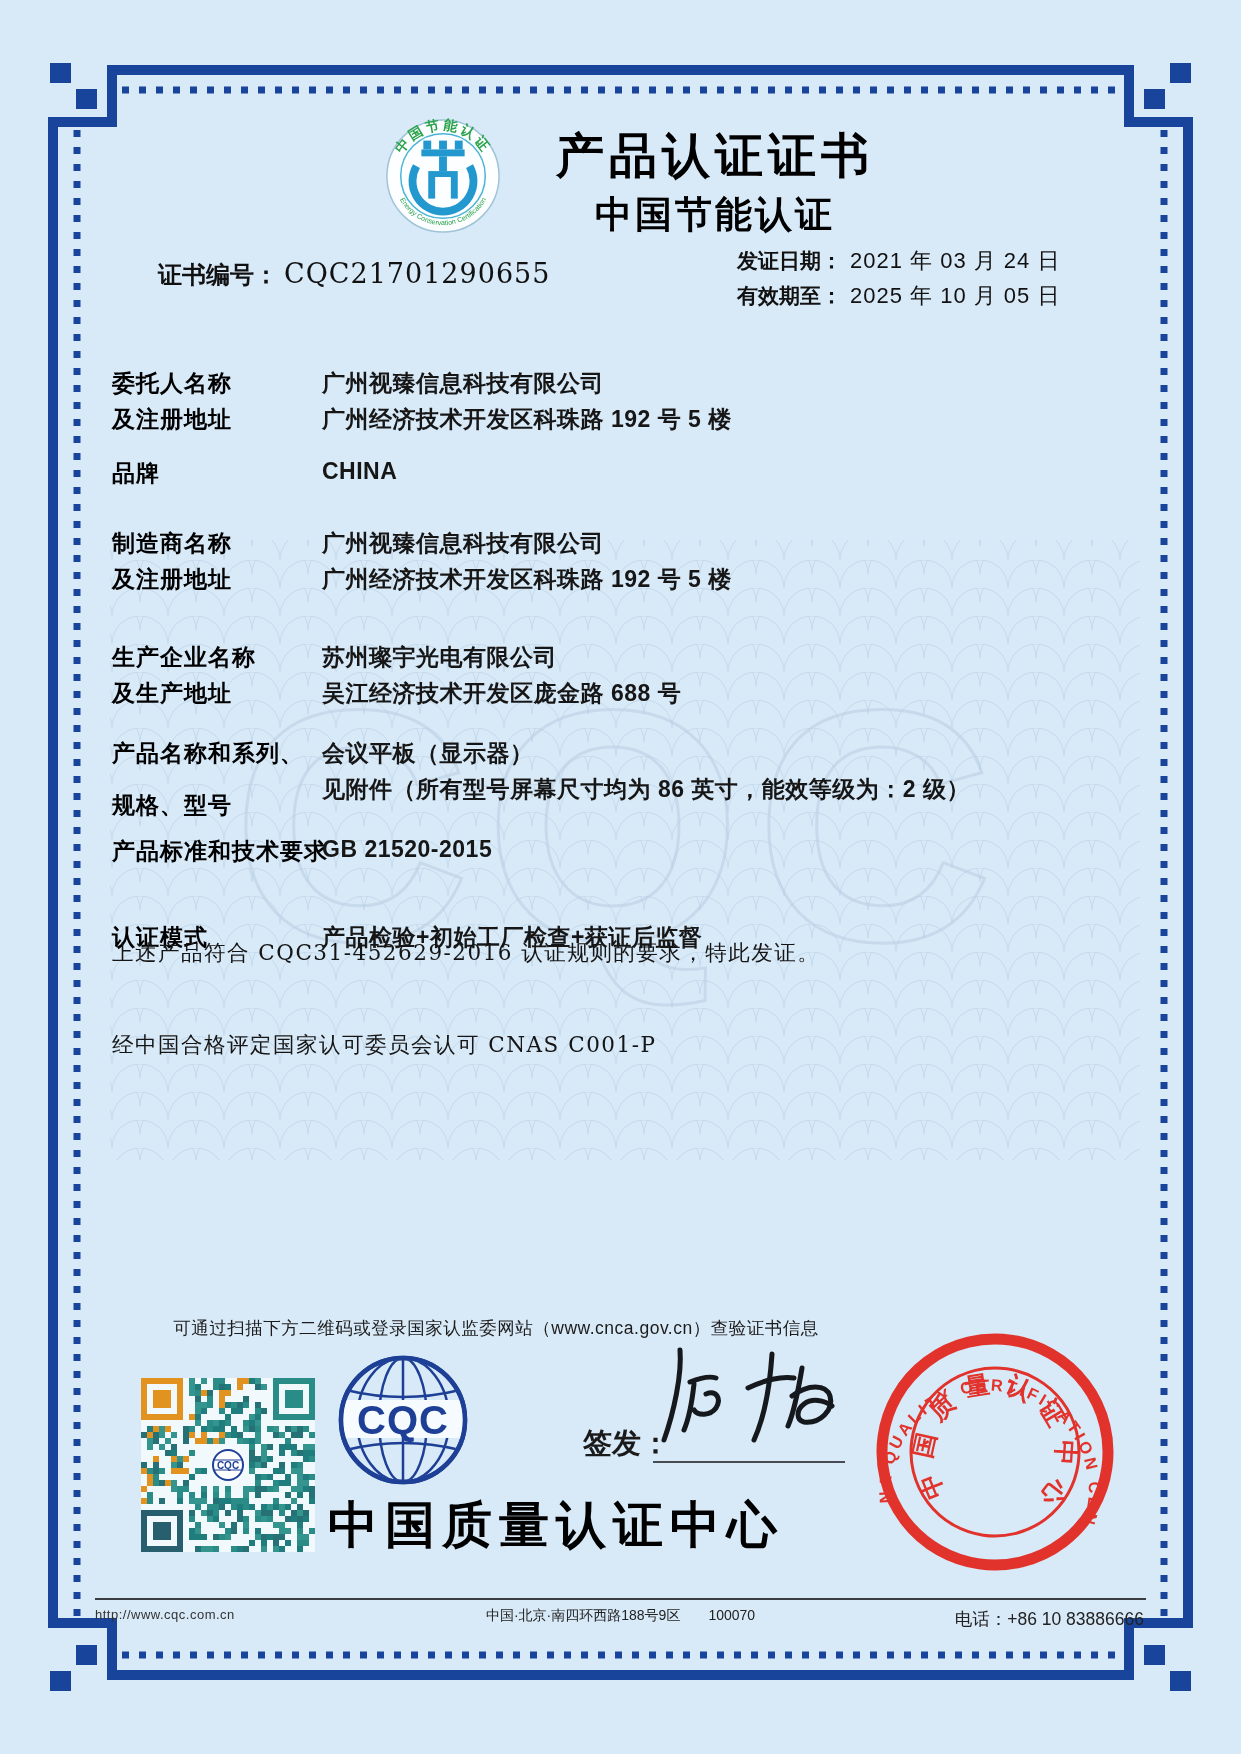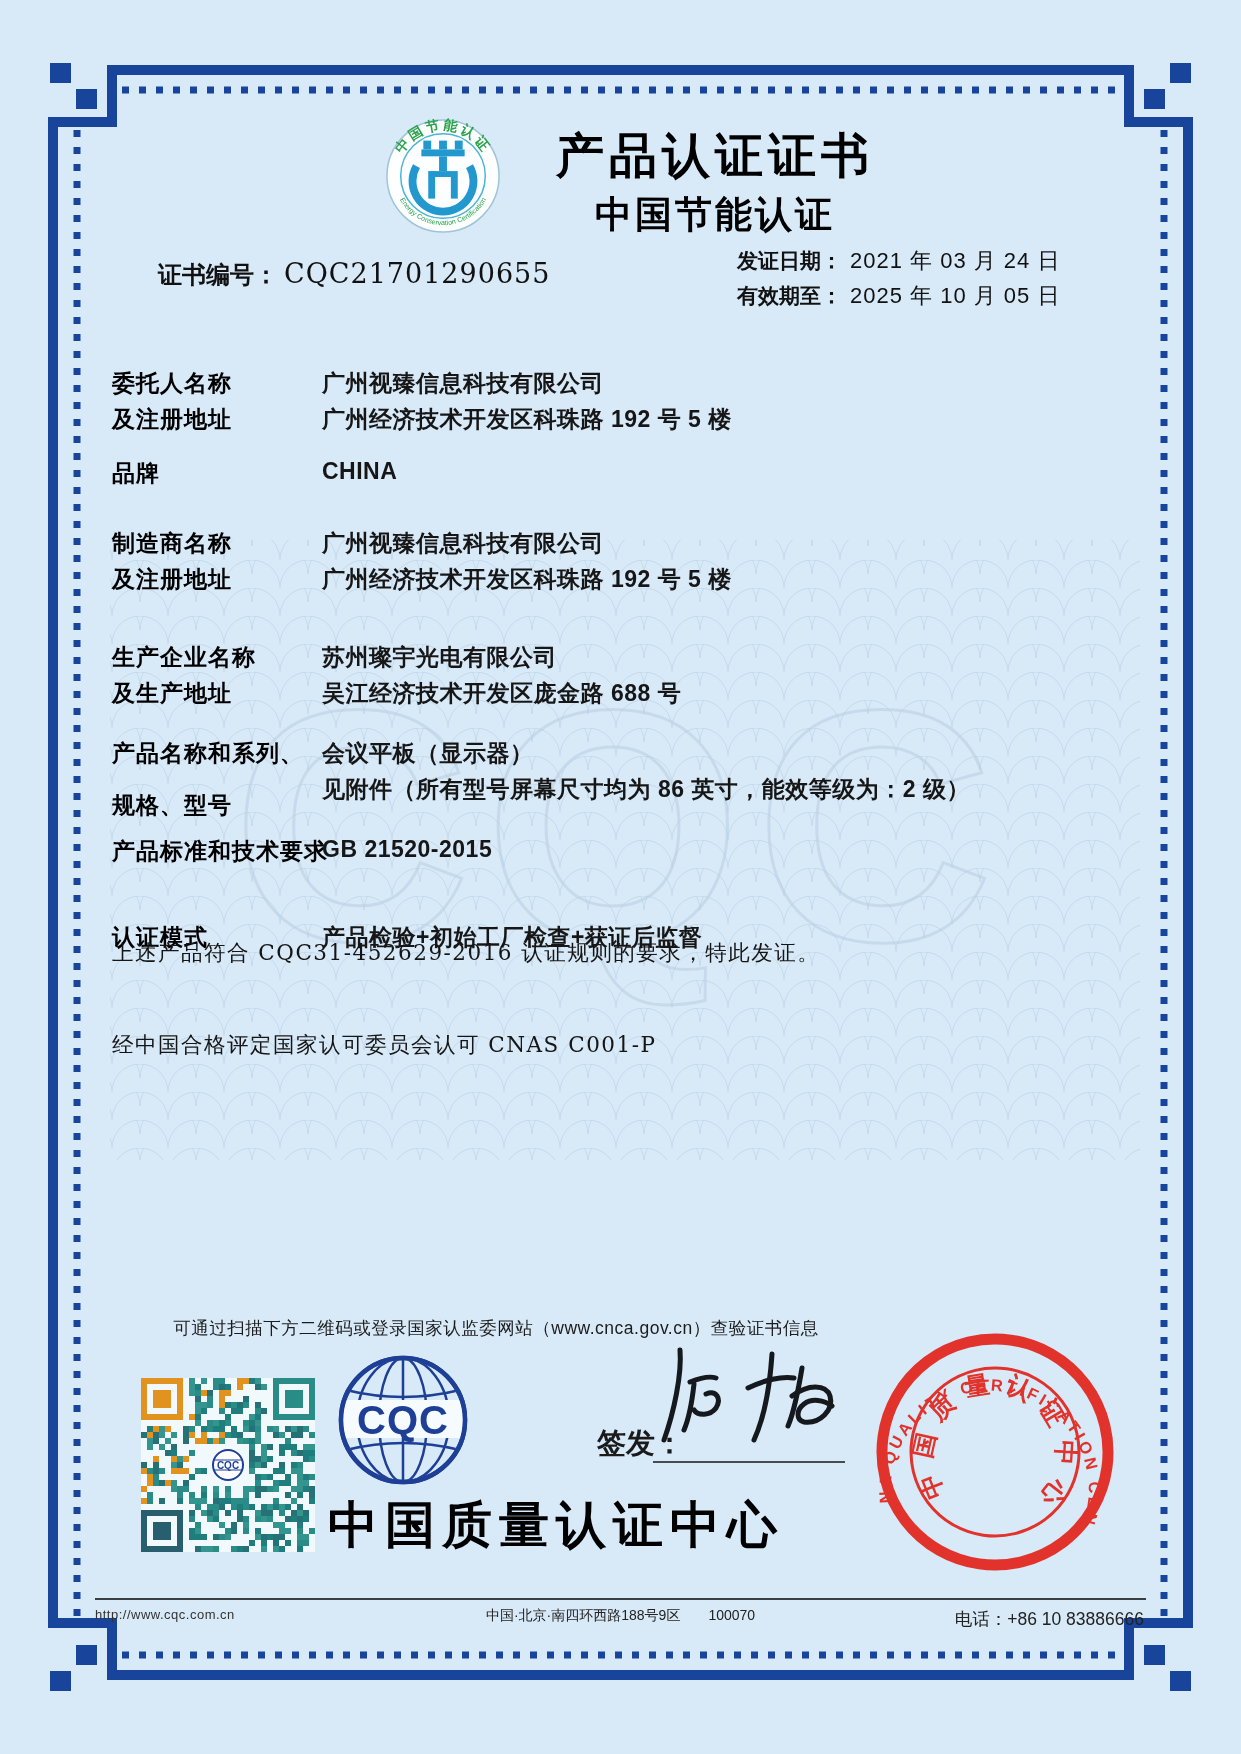--- a/index.html
+++ b/index.html
@@ -21,21 +21,21 @@
   .lbl{position:absolute;left:112px;font-size:23px;font-weight:700;color:#000;letter-spacing:1px;white-space:nowrap;}
   .val{position:absolute;left:322px;font-size:23px;font-weight:700;color:#161616;letter-spacing:0.5px;white-space:nowrap;}
   
   .stm{position:absolute;left:112px;font-family:"DejaVu Serif","Liberation Serif",serif;
        font-size:21.5px;letter-spacing:1.5px;color:#151515;white-space:nowrap;}
   
   #verify{position:absolute;left:0;top:1316px;width:992px;text-align:center;font-size:17.5px;
           font-weight:500;color:#1c1c1c;letter-spacing:0.5px;}
   
   #orgname{position:absolute;left:328px;top:1492px;font-size:50px;font-weight:800;letter-spacing:7px;color:#000;white-space:nowrap;}
-  #signlabel{position:absolute;left:597px;top:1424px;font-size:29px;font-weight:600;color:#1a1a1a;}
+  #signlabel{position:absolute;left:583px;top:1424px;font-size:29px;font-weight:600;color:#1a1a1a;}
   #sigline{position:absolute;left:653px;top:1461px;width:192px;height:2px;background:#474b52;}
   
   #footline{position:absolute;left:95px;top:1598px;width:1051px;height:2px;background:#3a3d42;}
   .foot{position:absolute;top:1607px;font-size:18px;color:#222;white-space:nowrap;}
   #footurl{left:95px;font-size:13px;letter-spacing:0.5px;color:#333;}
   #footaddr{left:0;width:1241px;text-align:center;font-size:14px;}
   #footphone{right:97px;font-size:17.5px;}
   
   #qrlogo{position:absolute;left:209px;top:1446px;width:38px;height:38px;border-radius:50%;
           background:#f4fbff;display:flex;align-items:center;justify-content:center;}

